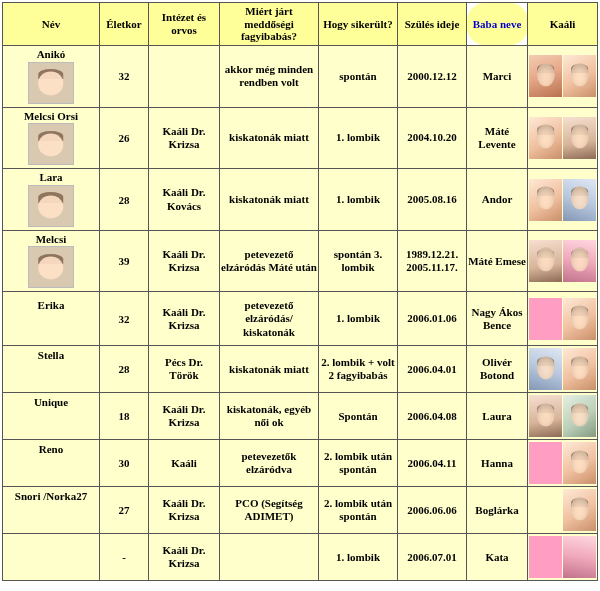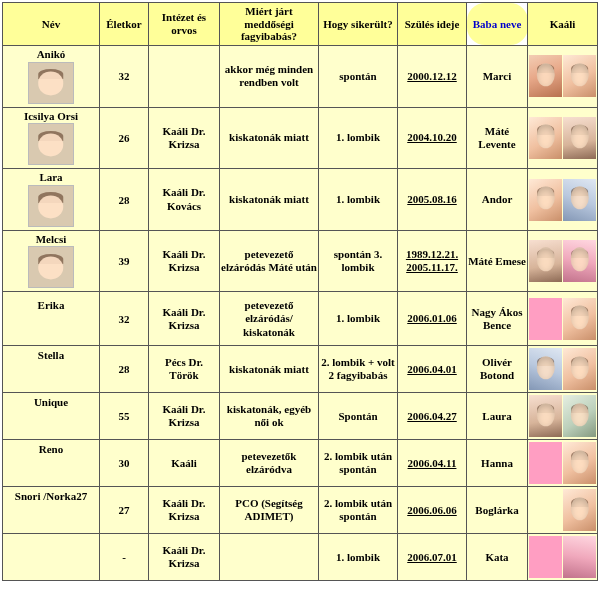--- a/index.html
+++ b/index.html
@@ -73,21 +73,21 @@
     margin: 1px 1px 1px 0;
     border: 1px solid #bbb;
     background: #d9c9b0;
     position: relative;
     overflow: hidden;
   }
   td.age-cell { font-weight: bold; font-size: 12px; }
   td.inst-cell { font-weight: bold; color: #000080; font-size: 11px; line-height: 1.2; }
   td.why-cell  { font-weight: bold; color: #7a4b00; font-size: 11px; line-height: 1.2; }
   td.how-cell  { font-weight: bold; color: #7a4b00; font-size: 11px; line-height: 1.2; }
-  td.birth-cell{ font-weight: bold; font-size: 11px; color: #000000; line-height: 1.2; text-decoration: underline;}
+  td.birth-cell{ font-weight: bold; font-size: 11px; color: #000000; line-height: 1.2;}
   td.baby-cell { font-weight: bold; color: #0000cc; font-size: 11px; line-height: 1.2; }
   td.pics-cell { padding: 0; background: #ffffcc; }
   .pics-row {
     display: flex;
     flex-direction: row;
     align-items: stretch;
     justify-content: flex-start;
     height: 100%;
     width: 100%;
   }
@@ -202,21 +202,21 @@
               <div class="pic ph-c">
                 <div class="hair"></div>
                 <div class="face"></div>
               </div>
             </div>
           </td>
         </tr>
         <tr style="height: 48px;">
           <td class="name-cell">
             <div class="name-inner">
-              <span class="name-text">Icsilya Orsi</span>
+              <span class="name-text">Melcsi Orsi</span>
               <div class="name-photo">
                 <div class="hair"></div>
                 <div class="face"></div>
               </div>
             </div>
           </td>
           <td class="age-cell">26</td>
           <td class="inst-cell">Kaáli Dr. Krizsa</td>
           <td class="why-cell">kiskatonák miatt</td>
           <td class="how-cell">1. lombik</td>
@@ -339,25 +339,25 @@
               </div>
             </div>
           </td>
         </tr>
         <tr style="height: 42px;">
           <td class="name-cell">
             <div class="name-inner">
               <span class="name-text">Unique</span>
             </div>
           </td>
-          <td class="age-cell">55</td>
+          <td class="age-cell">18</td>
           <td class="inst-cell">Kaáli Dr. Krizsa</td>
           <td class="why-cell">kiskatonák, egyéb női ok</td>
           <td class="how-cell">Spontán</td>
-          <td class="birth-cell">2006.04.27</td>
+          <td class="birth-cell">2006.04.08</td>
           <td class="baby-cell">Laura</td>
           <td class="pics-cell">
             <div class="pics-row">
               <div class="pic ph-d">
                 <div class="hair"></div>
                 <div class="face"></div>
               </div>
               <div class="pic ph-f">
                 <div class="hair"></div>
                 <div class="face"></div>

